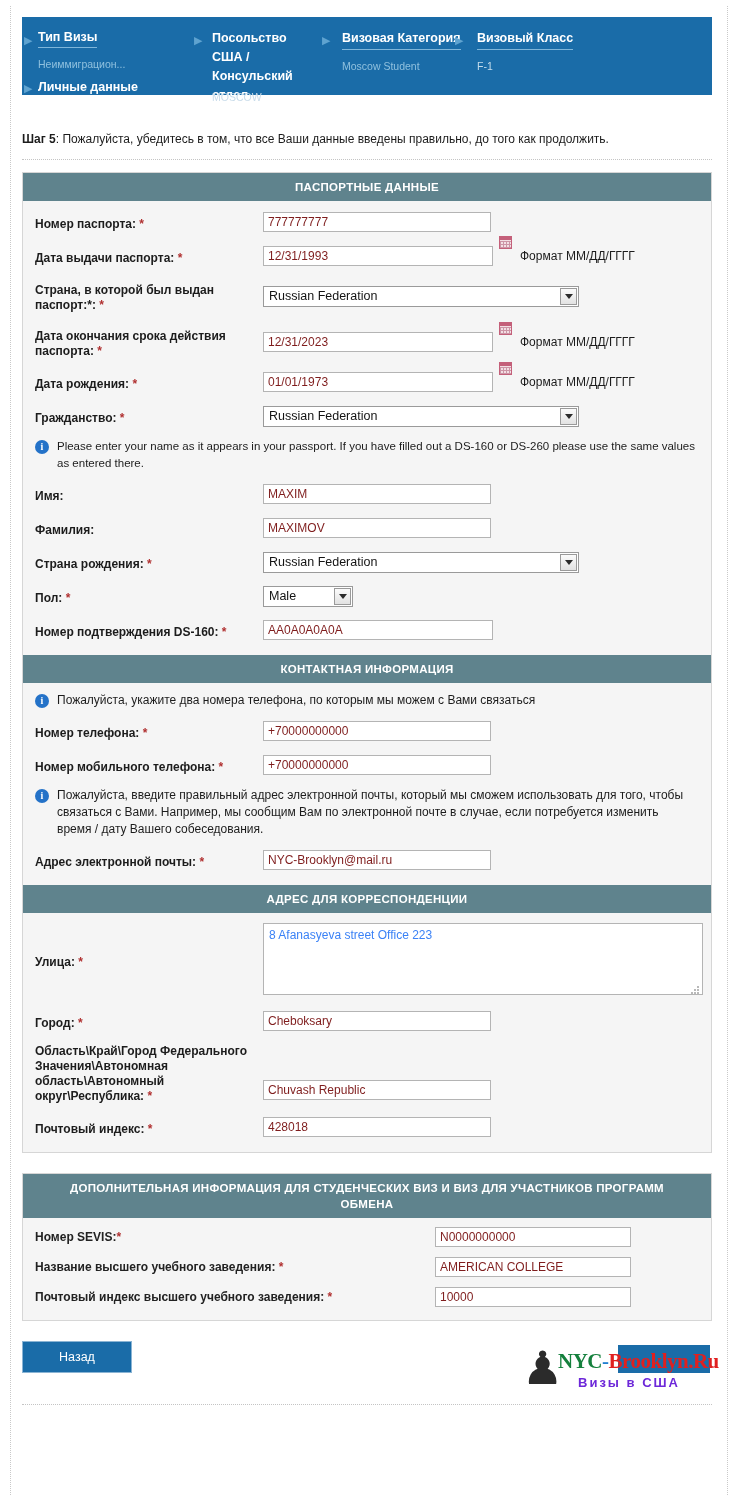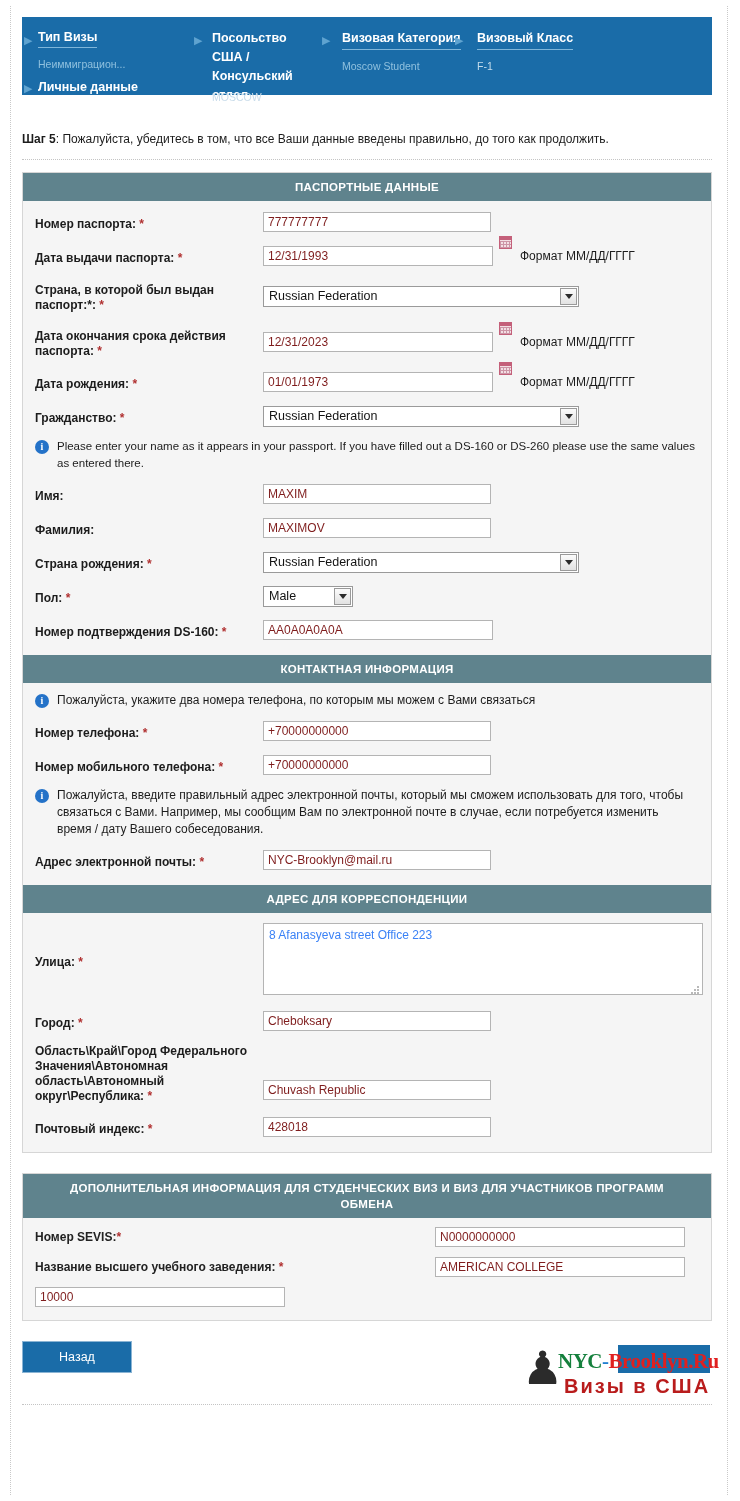--- a/index.html
+++ b/index.html
@@ -148,21 +148,21 @@
     color: #7f1d1d;
     background: #ffffff;
     border: 1px solid #b4b4b4;
     padding: 3px 4px;
     height: 20px;
     box-sizing: border-box;
     outline: none;
   }
   input.w230 { width: 230px; }
   input.w228 { width: 228px; }
-  input.w226 { width: 250px; }
+  input.w226 { width: 196px; }
   textarea.ta {
     font-family: "Liberation Sans", sans-serif;
     font-size: 12px;
     color: #3b82f6;
     background: #ffffff;
     border: 1px solid #b4b4b4;
     padding: 4px 5px;
     width: 440px;
     height: 72px;
     resize: none;
@@ -355,27 +355,27 @@
     left: 96px;
     top: 2px;
     width: 92px;
     height: 28px;
     background: #1a6ca8;
     z-index: 0;
   }
   .logo-row1, .logo-row2 { z-index: 2; }
   .logo-row2 {
     position: absolute;
-    left: 42px;
+    left: 56px;
     top: 32px;
     font-family: "Liberation Sans", sans-serif;
     font-weight: bold;
-    font-size: 20px;
+    font-size: 13px;
     letter-spacing: 2px;
-    color: #b91c1c;
+    color: #6d28d9;
     white-space: nowrap;
   }
   .hr-foot {
     position: absolute;
     left: 0;
     bottom: -4px;
     width: 690px;
     border-top: 1px dotted #c4c4c4;
   }
 </style>
@@ -694,20 +694,23 @@
         <div class="row-sevis">
           <div class="label">
             <span>Название высшего учебного заведения:</span> <span class="req">*</span>
           </div>
           <div class="ctrl">
             <input class="txt w226" type="text" value="AMERICAN COLLEGE" style="">
           </div>
         </div>
 
         <div class="row-sevis">
+          <div class="label">
+            <span>Почтовый индекс высшего учебного заведения:</span> <span class="req">*</span>
+          </div>
           <div class="ctrl">
             <input class="txt w226" type="text" value="10000" style="">
           </div>
         </div>
       </div>
     </div>
 
     <div class="footer">
       <button class="btn-back">Назад</button>
 

